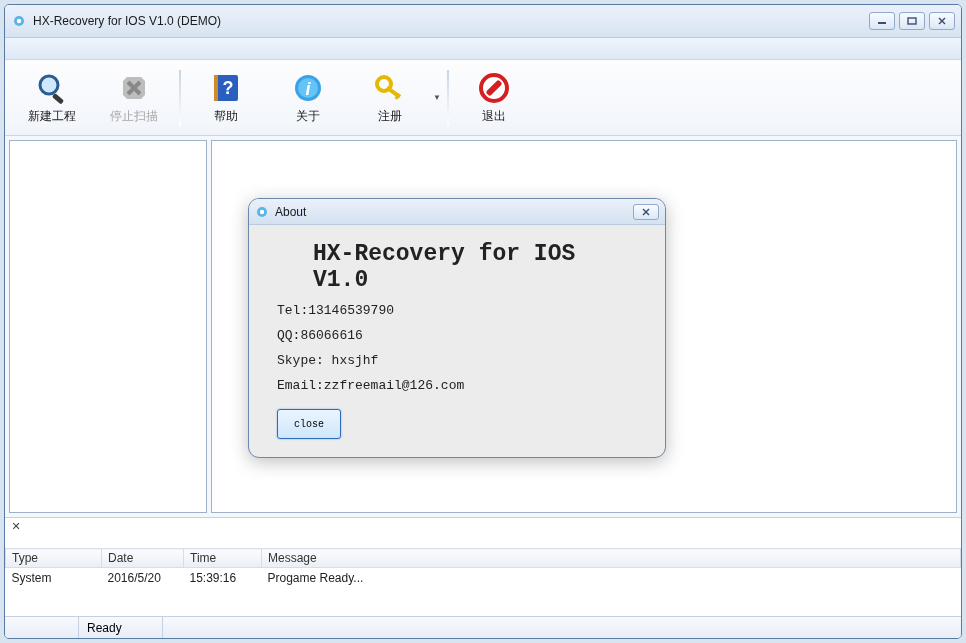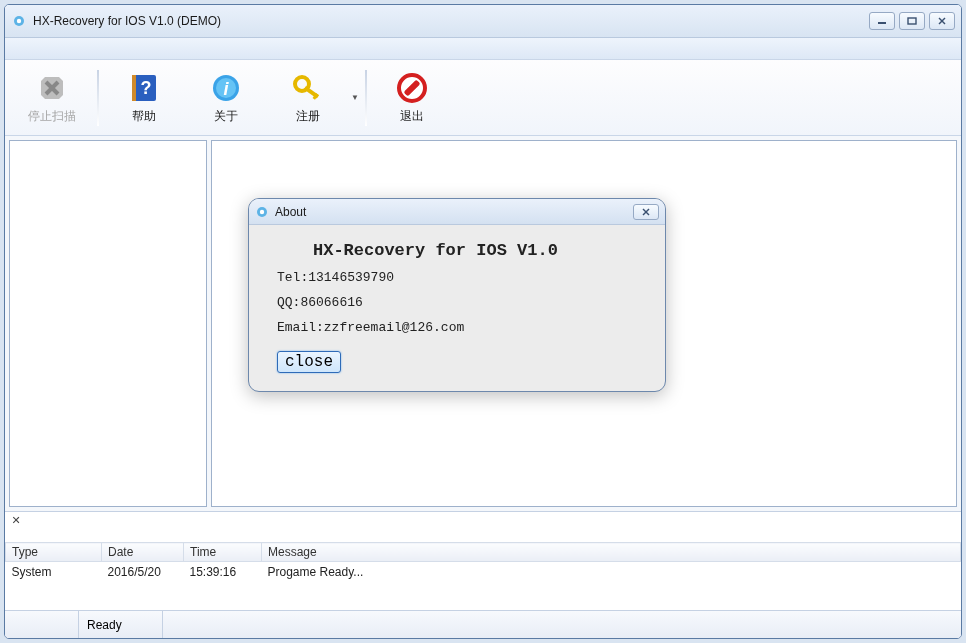--- a/index.html
+++ b/index.html
@@ -128,21 +128,21 @@
   background: linear-gradient(#fbfcfe,#eaeef6);
   border: 1px solid #d5dde9;
   padding: 2px 6px;
   color: #333;
 }
 .log-table td {
   padding: 3px 6px;
   color: #222;
 }
 .statusbar {
-  height: 28px;
+  height: 22px;
   border-top: 1px solid #c5d1e3;
   background: linear-gradient(#f7f9fd,#e8edf6);
   display: flex;
   align-items: center;
 }
 .status-cell {
   border-right: 1px solid #c5d1e3;
   padding: 0 8px;
   height: 100%;
   display: flex; align-items: center;
@@ -177,35 +177,35 @@
   display:flex;align-items:center;justify-content:center;
   font-size:10px;color:#3a5070;cursor:pointer;
 }
 .dlg-body {
   padding: 16px 28px 18px 28px;
   font-family: "Courier New", monospace;
   font-size: 13px;
   color: #222;
 }
 .dlg-body .heading {
-  font-size: 17px;
+  font-size: 23px;
   font-weight: bold;
   margin-bottom: 4px;
   margin-left: 36px;
 }
 .dlg-body .line { margin: 10px 0; }
 .dlg-actions { display:flex; justify-content:flex-end; margin-top: 6px; }
 .dlg-btn {
-  width: 64px; height: 22px;
+  width: 64px; height: 30px;
   border: 1px solid #2e6bb8;
   border-radius: 3px;
   background: linear-gradient(#eaf5ff,#cfe6fb);
   color: #000;
   font-family: inherit;
-  font-size: 16px;
+  font-size: 10px;
   cursor: pointer;
   box-shadow: 0 0 2px #6faeea;
 }
 .col-type{width:96px}.col-date{width:82px}.col-time{width:78px}
 </style>
 </head>
 <body>
 
 <div class="window">
 
@@ -237,20 +237,29 @@
     </div>
   </div>
 
   <div class="menubar">
     <span class="menu-item">文件</span>
     <span class="menu-item">显示</span>
     <span class="menu-item">关于</span>
   </div>
 
   <div class="toolbar">
+    <div class="tb-btn">
+      <span class="ico">
+        <svg width="34" height="34" viewBox="0 0 34 34">
+            <circle cx="14" cy="14" r="9" fill="#cfe8ff" stroke="#2a5e91" stroke-width="3"></circle>
+            <rect x="20" y="22" width="12" height="5" rx="2" transform="rotate(40 20 22)" fill="#3a3a3a"></rect>
+          </svg>
+      </span>
+      <span class="lbl">新建工程</span>
+    </div>
     <div class="tb-btn disabled">
       <span class="ico">
         <svg width="30" height="30" viewBox="0 0 30 30">
             <path d="M8 4 L22 4 L26 8 L26 22 L22 26 L8 26 L4 22 L4 8 Z" fill="#bdbdbd"></path>
             <line x1="9" y1="9" x2="21" y2="21" stroke="#888" stroke-width="4"></line>
             <line x1="21" y1="9" x2="9" y2="21" stroke="#888" stroke-width="4"></line>
           </svg>
       </span>
       <span class="lbl">停止扫描</span>
     </div>
@@ -347,20 +356,21 @@
       <svg width="10" height="8">
           <line x1="2" y1="1" x2="8" y2="7" stroke="#3a5070" stroke-width="1.4"></line>
           <line x1="8" y1="1" x2="2" y2="7" stroke="#3a5070" stroke-width="1.4"></line>
         </svg>
     </div>
   </div>
   <div class="dlg-body">
     <div class="heading">HX-Recovery for IOS V1.0</div>
     <div class="line">Tel:13146539790</div>
     <div class="line">QQ:86066616</div>
+    <div class="line">Skype: hxsjhf</div>
     <div class="line">Email:zzfreemail@126.com</div>
     <div style="display:flex;align-items:center;justify-content:space-between">
       <div class="dlg-actions">
         <button class="dlg-btn">close</button>
       </div>
     </div>
   </div>
 </div>
 
 </body></html>

